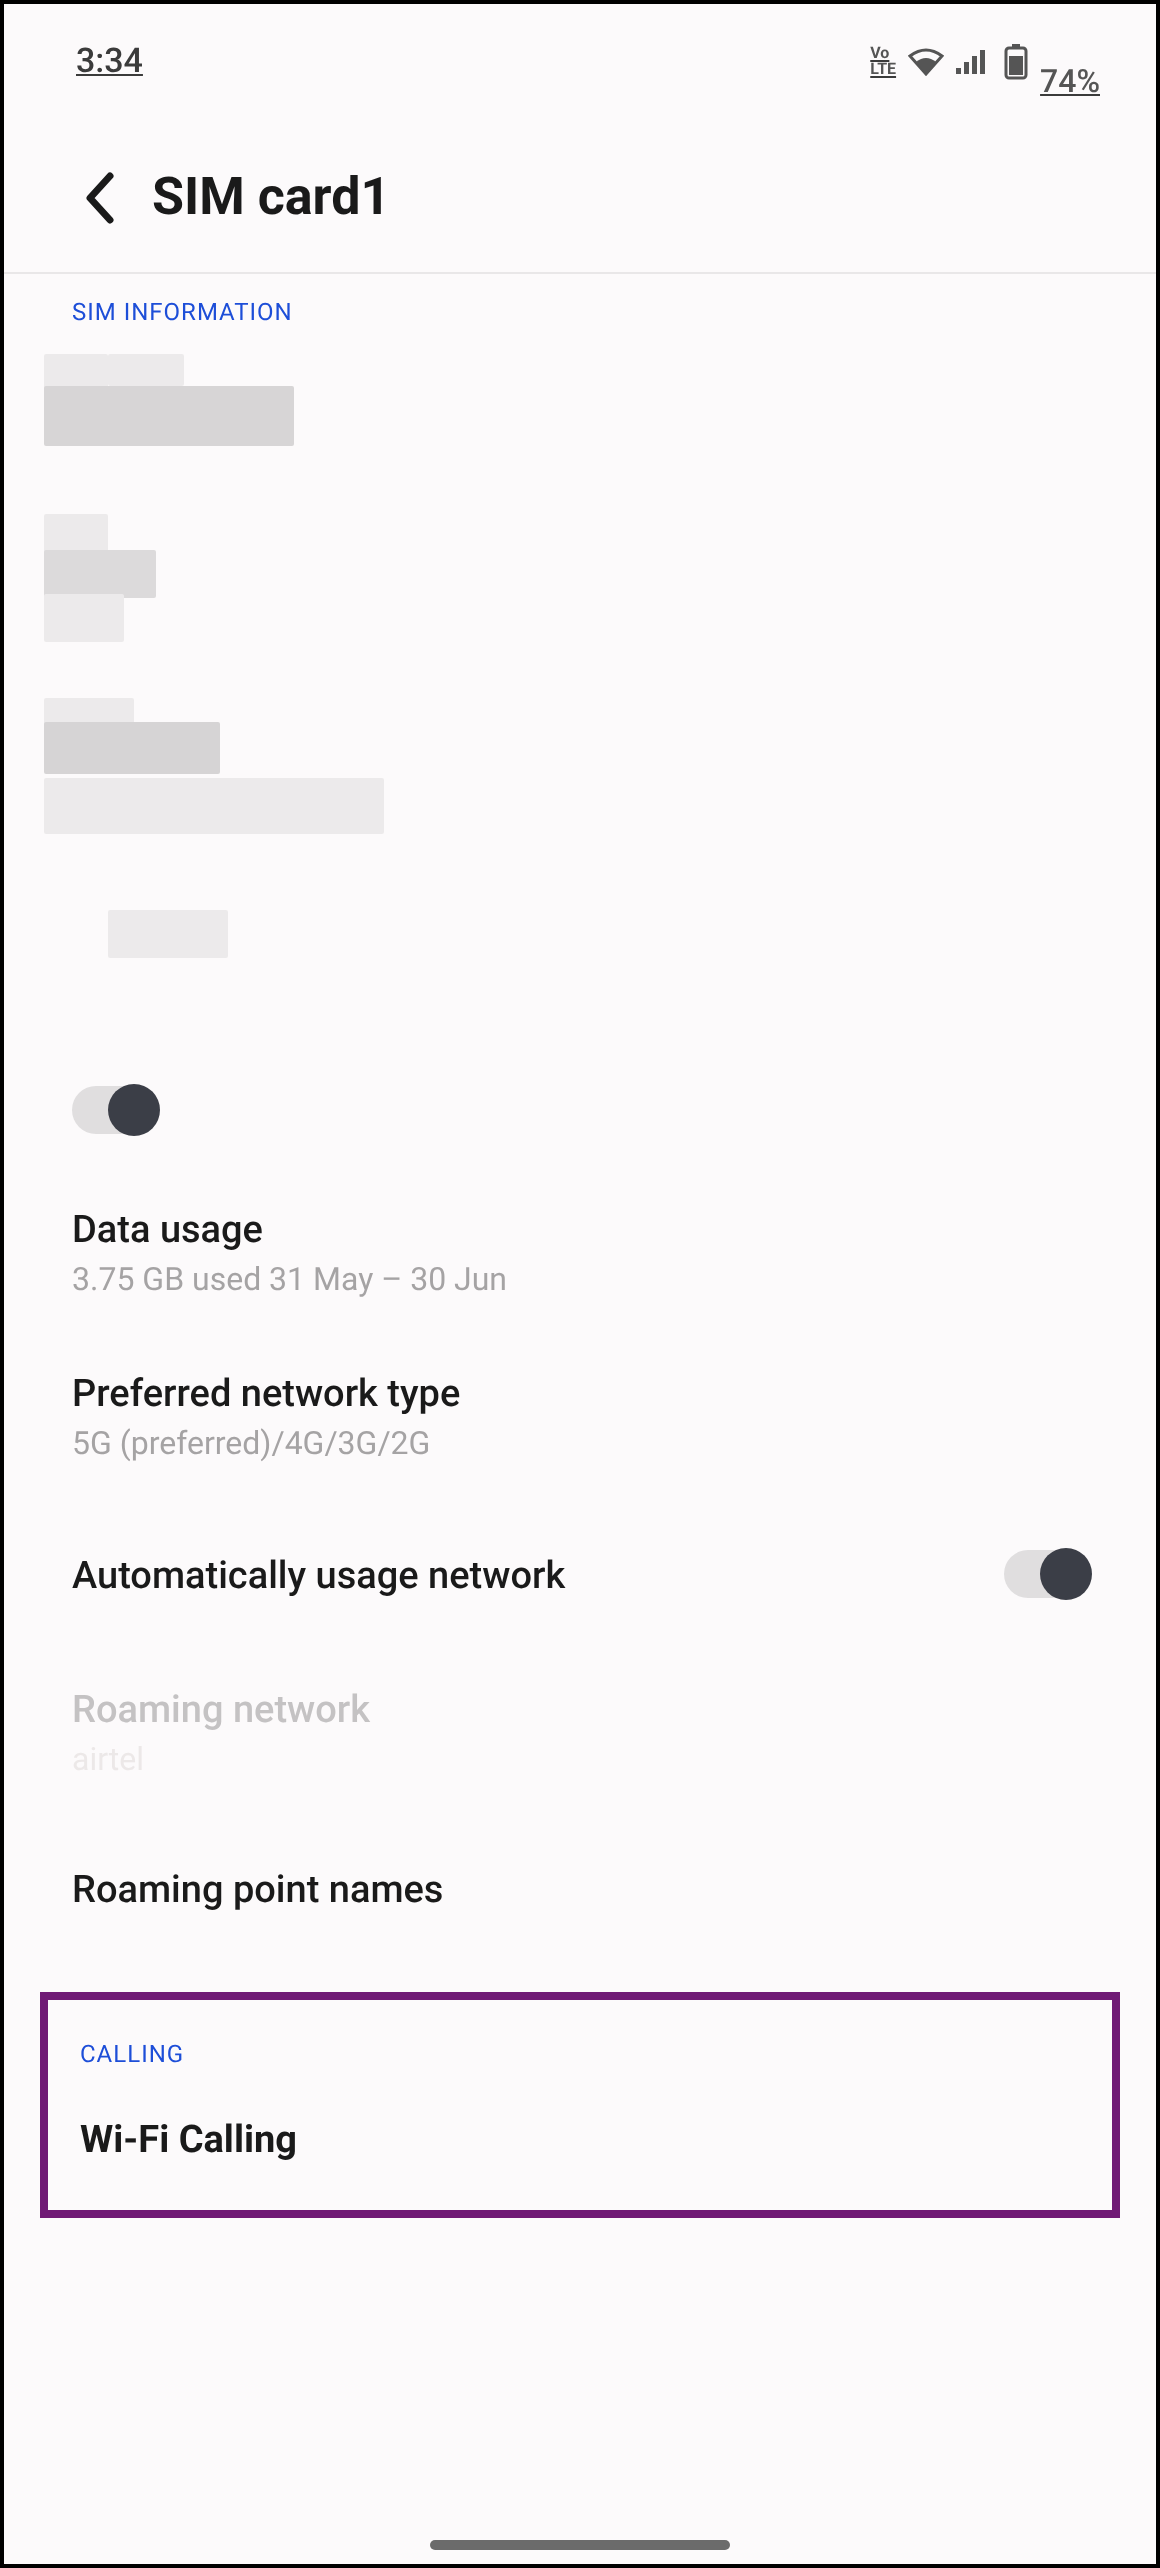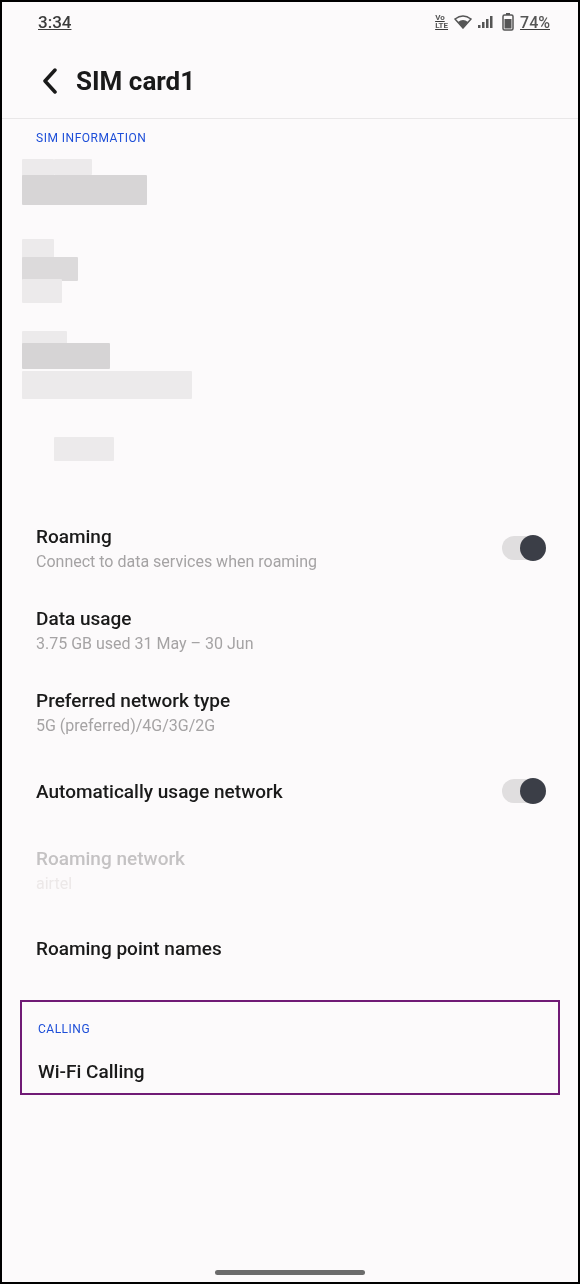--- a/index.html
+++ b/index.html
@@ -115,22 +115,23 @@
     .toggle-knob {
       position: absolute;
       right: -2px;
       top: -1px;
       width: 26px;
       height: 26px;
       background: #3b3e47;
       border-radius: 50%;
     }
     .highlight-box {
-      border: 2px solid #701a75;
+      border: 4px solid #701a75;
       margin: 14px 18px 0 18px;
+      padding-bottom: 14px;
     }
     .highlight-box .section-label {
       padding: 20px 16px 8px 16px;
     }
     .highlight-box .setting-row {
       padding: 16px 16px 10px 16px;
     }
     .home-indicator {
       position: absolute;
       bottom: 7px;
@@ -163,21 +164,21 @@
           <rect x="12" y="1" width="2.5" height="12" fill="#555"></rect>
         </svg>
     </span>
     <span class="status-icon">
       <svg width="12" height="18" viewBox="0 0 12 18">
           <rect x="4" y="0" width="4" height="2" fill="#555"></rect>
           <rect x="1" y="2" width="10" height="15" rx="1.5" fill="none" stroke="#555" stroke-width="1.5"></rect>
           <rect x="2.5" y="6" width="7" height="9.5" fill="#555"></rect>
         </svg>
     </span>
-    <span style="font-size:16px;color:#555;">74%</span>
+    <span style="font-size:16px;color:#555;margin-top:19px;">74%</span>
   </div>
 </div>
 
 <div class="header">
   <button class="back-btn">
     <svg width="16" height="26" viewBox="0 0 16 26">
         <path d="M13 2 L3 13 L13 24" fill="none" stroke="#1a1a1a" stroke-width="3.5" stroke-linecap="round" stroke-linejoin="round"></path>
       </svg>
   </button>
   <h1 class="header-title">SIM card1</h1>
@@ -202,24 +203,20 @@
     <span class="bb" style="position:absolute;left:0;top:0;width:45px;height:22px;"></span>
     <span class="bb" style="position:absolute;left:0;top:12px;width:88px;height:26px;background:#d6d4d5;"></span>
     <span class="bb" style="position:absolute;left:0;top:40px;width:170px;height:28px;"></span>
   </div>
   <div class="blurbox" style="position:relative;height:40px;margin-top:28px;">
     <span class="bb" style="position:absolute;left:32px;top:0;width:60px;height:24px;"></span>
   </div>
 </div>
 
 <div class="setting-row">
-  <div class="setting-text">
-    <div class="setting-title">Roaming</div>
-    <div class="setting-sub">Connect to data services when roaming</div>
-  </div>
   <button class="toggle">
       <span class="toggle-knob"></span>
     </button>
 </div>
 
 <div class="setting-row">
   <div class="setting-text">
     <div class="setting-title">Data usage</div>
     <div class="setting-sub">3.75 GB used 31 May – 30 Jun</div>
   </div>
@@ -251,18 +248,18 @@
 <div class="setting-row" style="padding-top:26px;padding-bottom:26px;">
   <div class="setting-text">
     <div class="setting-title" style="margin-bottom:0;">Roaming point names</div>
   </div>
 </div>
 
 <div class="highlight-box">
   <div class="section-label">CALLING</div>
   <div class="setting-row">
     <div class="setting-text">
-      <div class="setting-title" style="margin-bottom:0;">Wi-Fi Calling</div>
+      <div class="setting-title" style="margin-bottom:0;font-weight:bold;">Wi-Fi Calling</div>
     </div>
   </div>
 </div>
 
 <div class="home-indicator"></div>
 
 </body></html>

